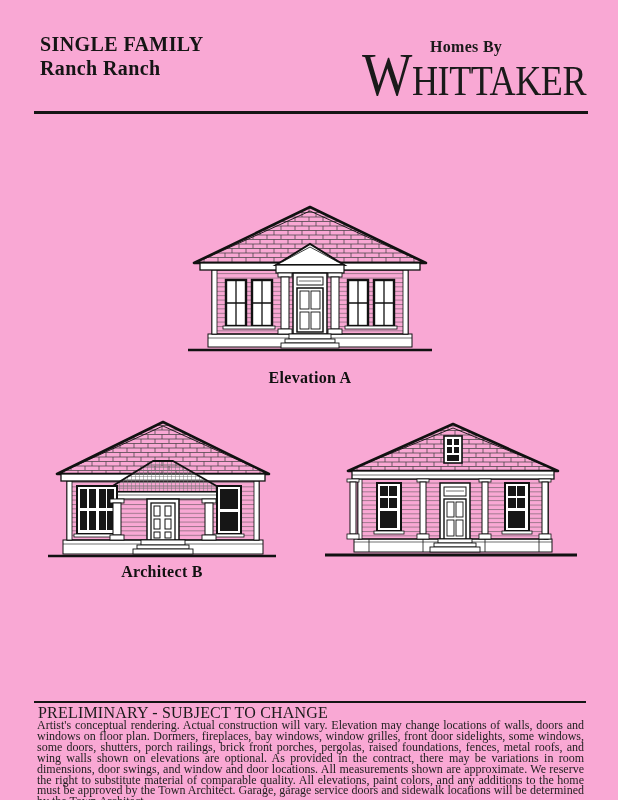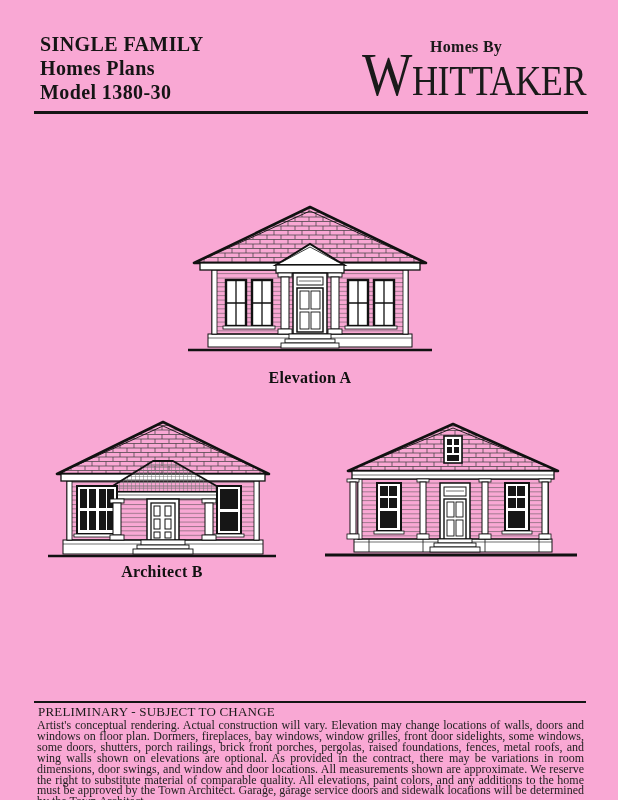--- a/index.html
+++ b/index.html
@@ -31,36 +31,35 @@
   .elev-label {
     position:absolute; font-weight:bold; font-size:16px; letter-spacing:0.3px;
     text-align:center; color:#111;
   }
   .label-a { left:186px; top:357px; width:248px;margin-top:12px; }
   .label-b { left:46px;  top:563px; width:232px; }
   .label-c { left:325px; top:563px; width:252px; }
 
   
   .footer-rule { position:absolute; left:34px; top:701px; width:552px; height:2px; background:#151515; }
-  .status { position:absolute; left:38px; top:704px; font-size:13px; letter-spacing:0.2px; color:#1a1a1a; }
+  .status { position:absolute; left:38px; top:704px; font-size:16px; letter-spacing:0.2px; color:#1a1a1a; }
   .disclaimer {
     position:absolute; left:37px; top:720px; width:547px;
     font-size:12px; line-height:10.9px; text-align:justify; color:#222;
   }
   svg .ln { stroke:#111; fill:none; }
 </style>
 </head>
 <body>
 
 <div class="page">
 
   <div class="title-block">
     <div>SINGLE FAMILY</div>
-    <div>Homes Plans</div>
-    <div>Model 1380-30</div>
+    <div>Ranch Ranch</div>
   </div>
 
   <div class="brand">
     <div class="brand-top">Homes By</div>
     <div class="brand-name"><span class="big-w">W</span><span>HITTAKER</span></div>
   </div>
 
   <div class="header-rule"></div>
 
   <svg class="elev-svg" style="left:186px; top:194px;" width="248" height="160" viewBox="0 0 248 160">

